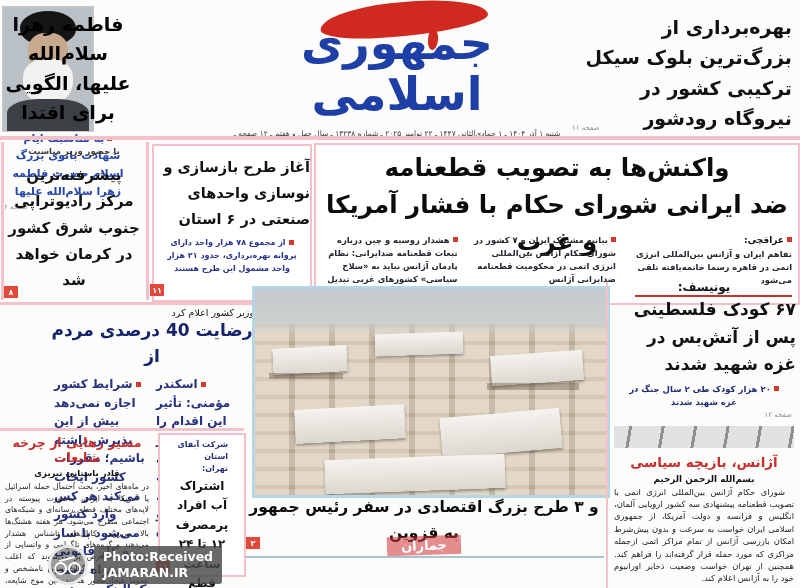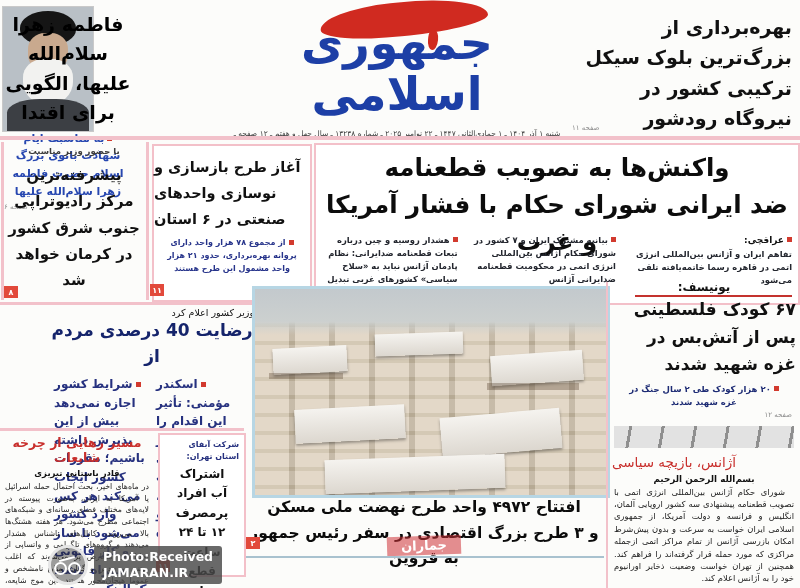--- a/index.html
+++ b/index.html
@@ -38,21 +38,21 @@
 
   .rule1{left:0;top:136px;width:800px;height:4px;}
 
   
   .vline{width:3px;background:#f2c1ca;}
   .radio{left:6px;top:146px;width:136px;height:152px;}
   .kicker{font-size:8.5px;font-weight:bold;color:#3c3c3c;text-align:center;}
   .radio-title{font-size:15px;font-weight:bold;line-height:1.75;text-align:center;margin-top:6px;}
   .radio-badge{position:absolute;right:124px;bottom:0;}
   .industry{left:152px;top:144px;width:156px;height:154px;}
-  .ind-title{font-size:14.5px;font-weight:bold;line-height:1.8;text-align:left;padding-top:8px;}
+  .ind-title{font-size:14.5px;font-weight:bold;line-height:1.8;text-align:right;padding-top:8px;}
   .ind-sub{font-size:8px;font-weight:bold;color:#27348b;line-height:1.6;text-align:center;padding:5px 8px 0;}
   .ind-badge{position:absolute;right:146px;bottom:4px;}
 
   .lead{left:314px;top:143px;width:482px;height:158px;}
   .lead-h{font-size:24.5px;font-weight:800;line-height:1.5;text-align:center;padding-top:5px;color:#0c0c0c;}
   .subrow{position:absolute;bottom:4px;right:0;width:100%;display:flex;gap:9px;padding:0 6px;box-sizing:border-box;}
   .subcol{font-size:8.4px;font-weight:bold;color:#23262e;line-height:1.55;text-align:right;}
   .araghchi{width:170px;}
   .araghchi-label{font-size:9px;font-weight:bold;color:#111;}
   .red-div{margin-top:8px;height:2px;width:94%;background:#c4322e;}
@@ -90,21 +90,21 @@
     background:rgba(205,50,55,.55);color:#fff;font-size:13px;font-weight:bold;padding:2px 14px;letter-spacing:2px;}
   .capline{left:244px;top:556px;width:360px;height:2px;background:#a9c2cf;}
 
   
   .hline3{left:0;top:428px;width:244px;height:3px;}
   .rumor{left:2px;top:435px;width:150px;height:153px;overflow:hidden;}
   .rum-title{font-size:12.5px;font-weight:bold;color:#c82f2c;text-align:center;}
   .rum-byline{font-size:8.5px;font-weight:bold;text-align:center;margin:3px 0;}
   .rum-body{font-size:7.8px;line-height:1.5;text-align:justify;padding:0 3px;color:#1c1c1c;}
   .water{left:158px;top:433px;width:84px;height:140px;}
-  .water-src{font-size:8px;font-weight:bold;color:#26317f;padding:4px 5px 0;line-height:1.5;}
+  .water-src{font-size:8px;font-weight:bold;color:#26317f;padding:4px 16px 0;line-height:1.5;}
   .water-title{font-size:12px;font-weight:800;line-height:1.62;text-align:center;padding:2px 13px;}
   .water-badge{position:absolute;right:74px;bottom:3px;}
 
   .wm{left:16px;top:546px;width:216px;height:38px;display:flex;align-items:center;gap:6px;direction:ltr;z-index:6;margin-left:32px;}
   .wm-circle{width:34px;height:34px;border-radius:50%;border:3px solid #e6e6e6;background:rgba(40,40,40,.45);
              position:relative;flex:0 0 auto;}
   .wheel{position:absolute;width:9px;height:9px;border:2px solid #fff;border-radius:50%;top:14px;}
   .w1{left:3px;} .w2{left:17px;}
   .wbar{position:absolute;left:8px;top:10px;width:16px;height:2px;background:#fff;transform:rotate(-14deg);}
   .wm-text{background:rgba(72,72,72,.82);color:#fff;font-size:12.5px;font-weight:bold;line-height:1.25;
@@ -112,21 +112,21 @@
 
   
   .railline{left:606px;top:282px;width:2px;height:306px;background:#f2c1ca;}
   .rail{left:612px;top:280px;width:184px;height:308px;overflow:hidden;}
   .uni-kicker{font-size:12px;font-weight:bold;text-align:center;}
   .uni-title{font-size:17px;font-weight:800;line-height:1.62;margin-top:2px;}
   .uni-sub{font-size:8.5px;font-weight:bold;color:#1d2b74;line-height:1.6;text-align:center;padding:4px 14px 0;}
   .uni-page{text-align:right;padding-right:4px;margin-top:1px;}
   .adstrip{margin:7px 2px 6px;height:22px;background:#e2e2e2;
     background-image:repeating-linear-gradient(100deg,rgba(0,0,0,0) 0 15px,#8f8f8f 15px 18px,rgba(0,0,0,0) 18px 32px);}
-  .ed-title{font-size:13.5px;font-weight:normal;color:#c82f2c;text-align:left;margin-top:2px;}
+  .ed-title{font-size:13.5px;font-weight:bold;color:#c82f2c;text-align:center;margin-top:2px;}
   .basmala{font-size:8.8px;font-weight:bold;text-align:center;margin:4px 0 2px;}
   .ed-body{font-size:8.4px;line-height:1.47;text-align:justify;color:#1b1b1b;padding:0 2px;}
   .ed-body p{margin:0 0 1px;text-indent:9px;}
 </style>
 </head>
 <body>
 
 <div class="page">
 
   <div class="abs pp-block">
@@ -217,21 +217,20 @@
     <div class="roof r3"></div>
     <div class="roof r4"></div>
     <div class="roof r5"></div>
     <div class="roof r6"></div>
     <div class="rshadow s1"></div>
     <div class="rshadow s2"></div>
   </div>
 
   <div class="abs caption">
     <div class="cap-text">
-      <div>افتتاح ۴۹۷۲ واحد طرح نهضت ملی مسکن</div>
       <div>و ۳ طرح بزرگ اقتصادی در سفر رئیس جمهور به قزوین</div>
     </div>
     <span class="brand-stamp">جماران</span>
     <span class="badge cap-badge">۲</span>
   </div>
   <div class="abs capline"></div>
 
   <div class="abs pink-rule hline3"></div>
 
   <div class="abs rumor">

